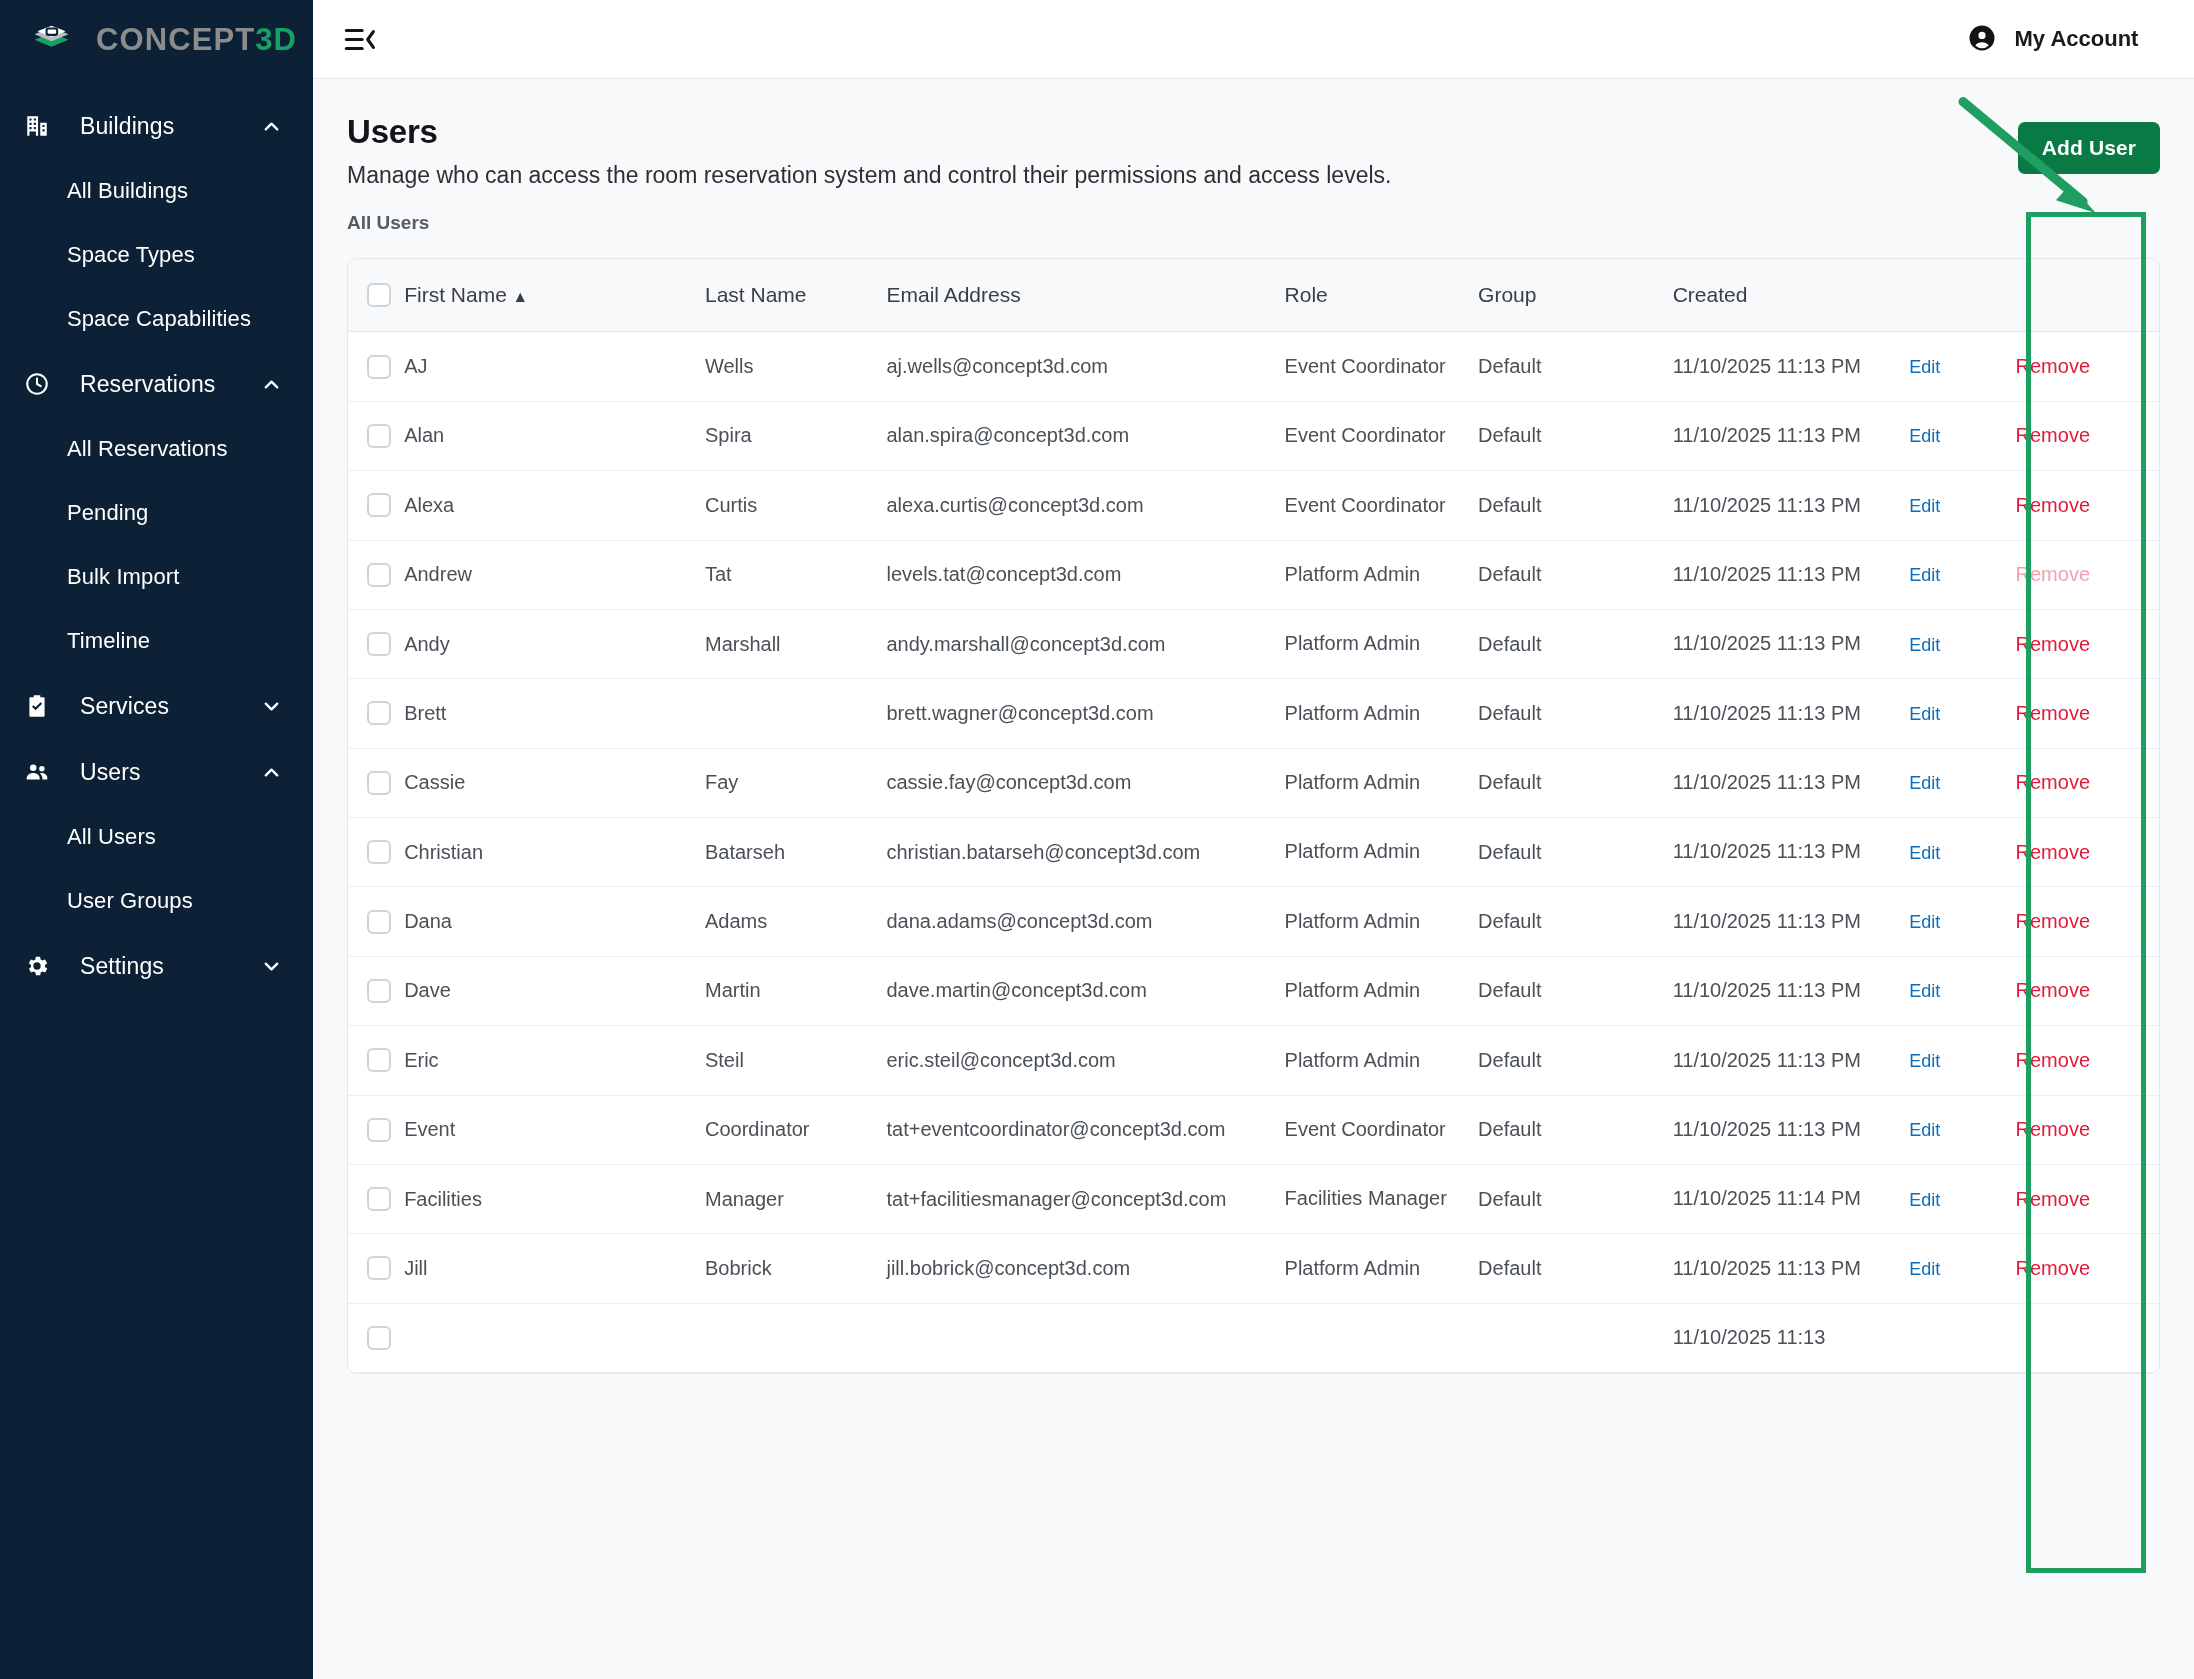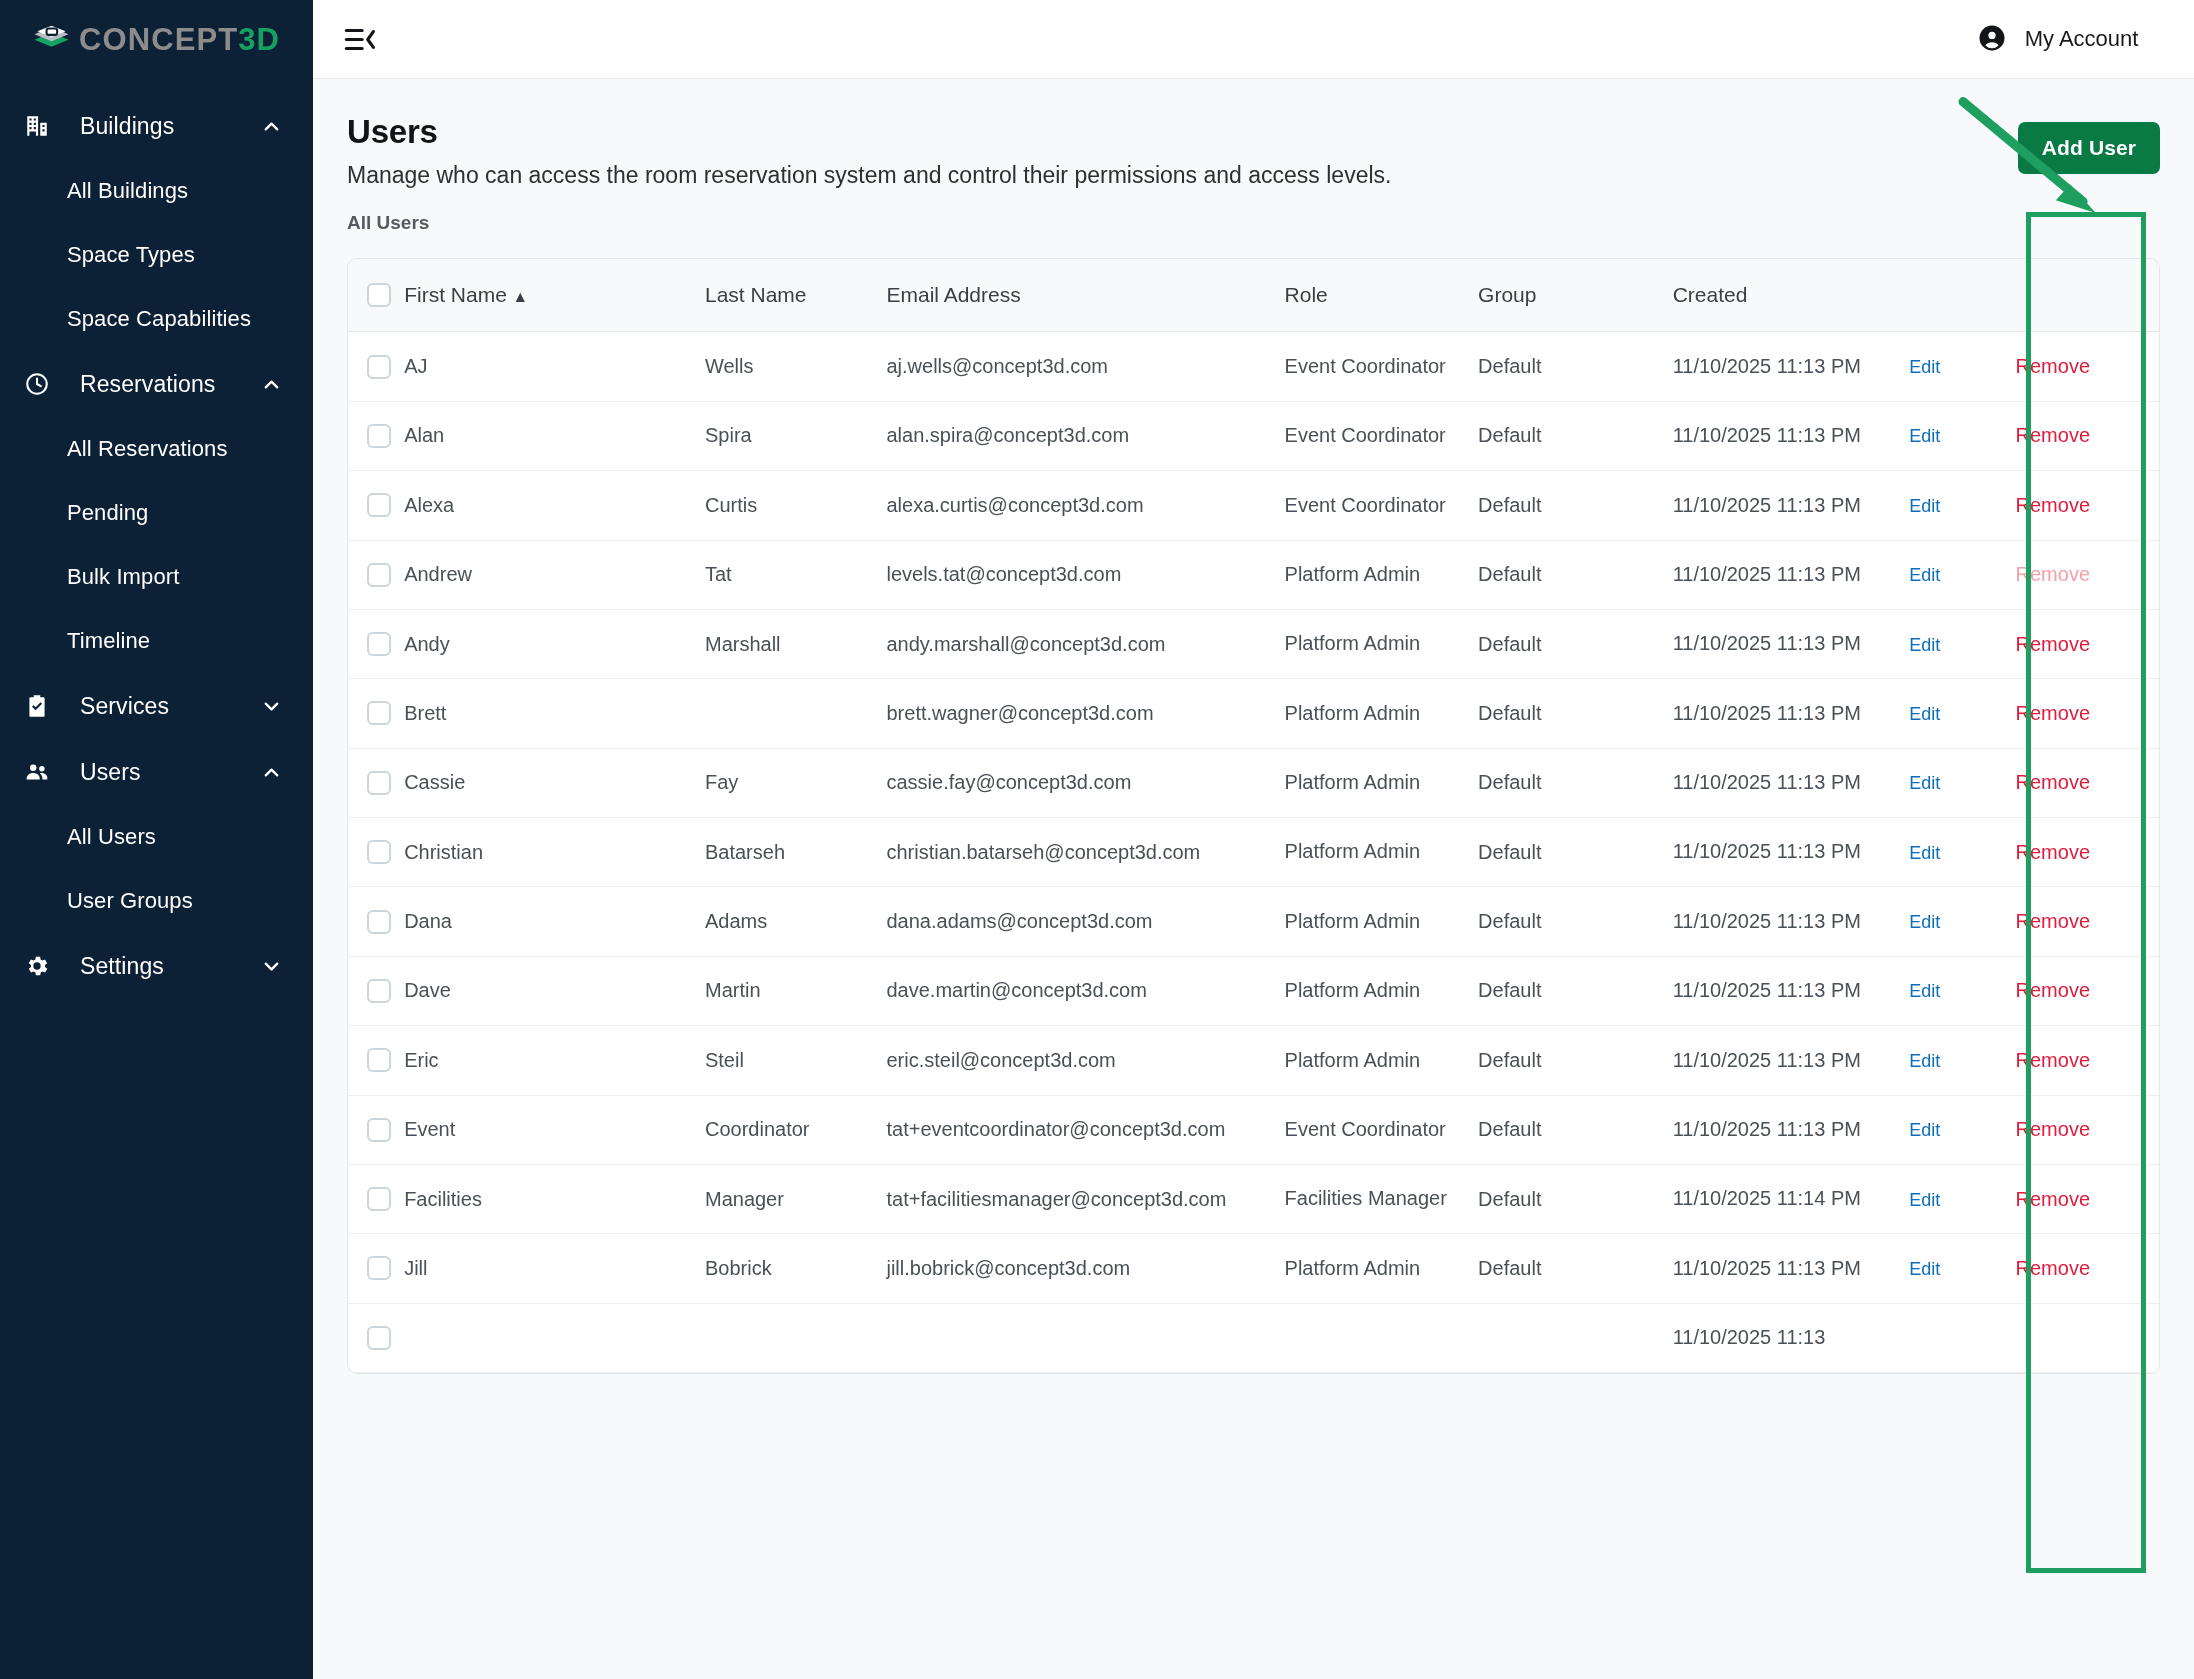--- a/index.html
+++ b/index.html
@@ -16,21 +16,21 @@
     width: 313px; flex: 0 0 313px;
     background: #0c2135;
     color: #ffffff;
     height: 1680px;
     overflow: hidden;
   }
   .brand {
     height: 80px;
     display: flex; align-items: center;
     padding-left: 31px;
-    gap: 7px;
+    gap: 24px;
   }
   .brand-logo { width: 41px; height: 41px; flex: 0 0 41px; }
   .brand-text {
     font-size: 31px; font-weight: 700; letter-spacing: 1.1px;
     color: #8c8c8c;
   }
   .brand-text .accent { color: #16a163; }
 
   .nav { padding-top: 13px; }
   .nav-group-header {
@@ -80,21 +80,21 @@
     height: 79px; flex: 0 0 79px;
     background: #ffffff;
     border-bottom: 1.4px solid #e6e8eb;
     display: flex; align-items: center;
     padding: 0 28.6px 0 31px;
   }
   .hamburger { cursor: pointer; display: flex; align-items: center; }
   .topbar-spacer { flex: 1 1 auto; }
   .account {
     display: flex; align-items: center; gap: 18px;
-    cursor: pointer; padding-right: 27px;
+    cursor: pointer; padding-right: 27px; font-weight: bold;
   }
   .account-label { font-size: 22px; color: #1a1a1a; }
 
   .content {
     flex: 1 1 auto;
     padding: 34px 34px 0 34px;
     overflow: hidden;
     position: relative;
   }
   .page-head { position: relative; }

